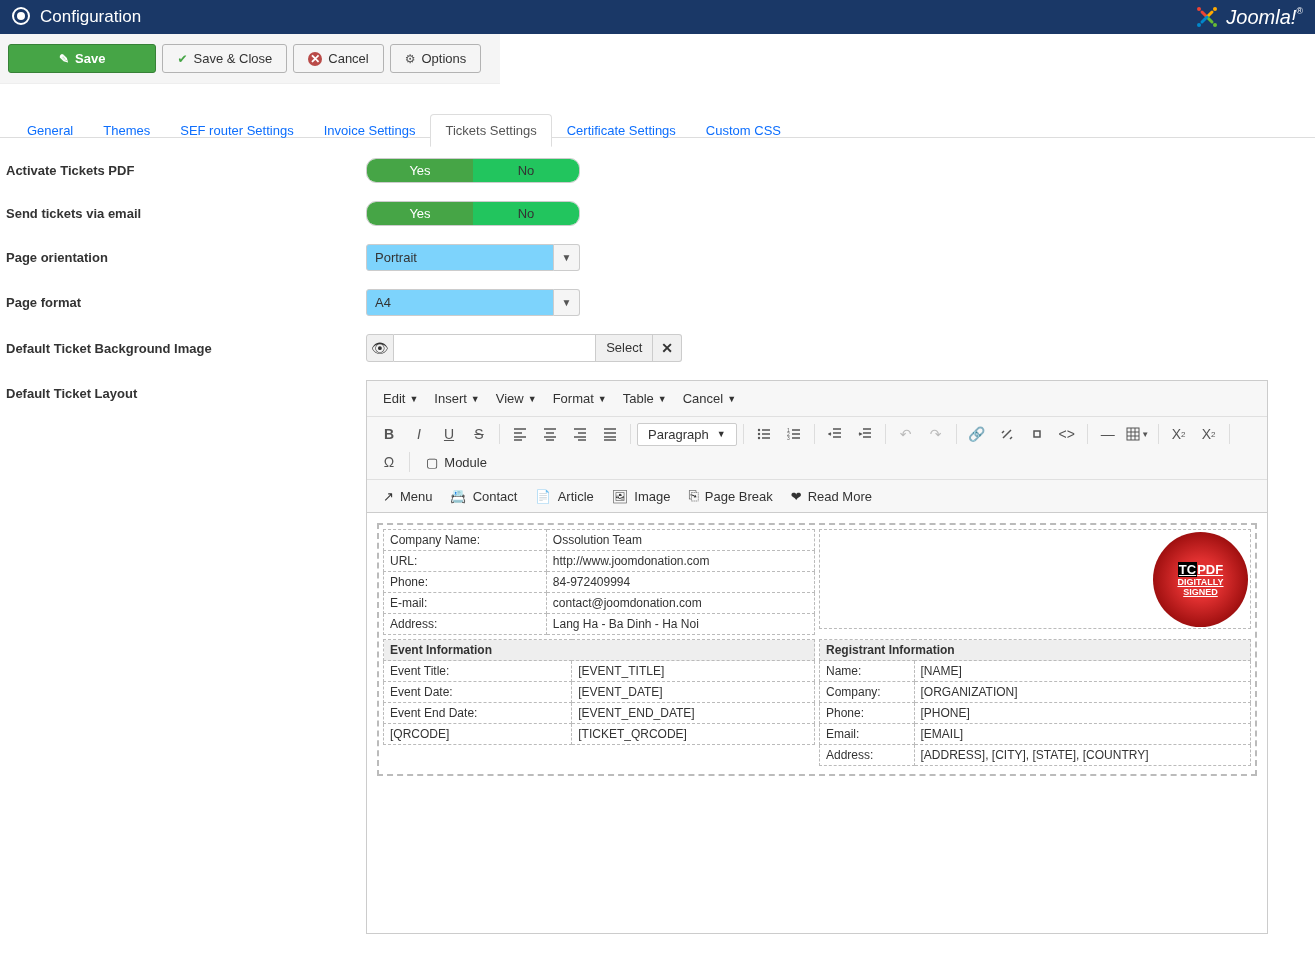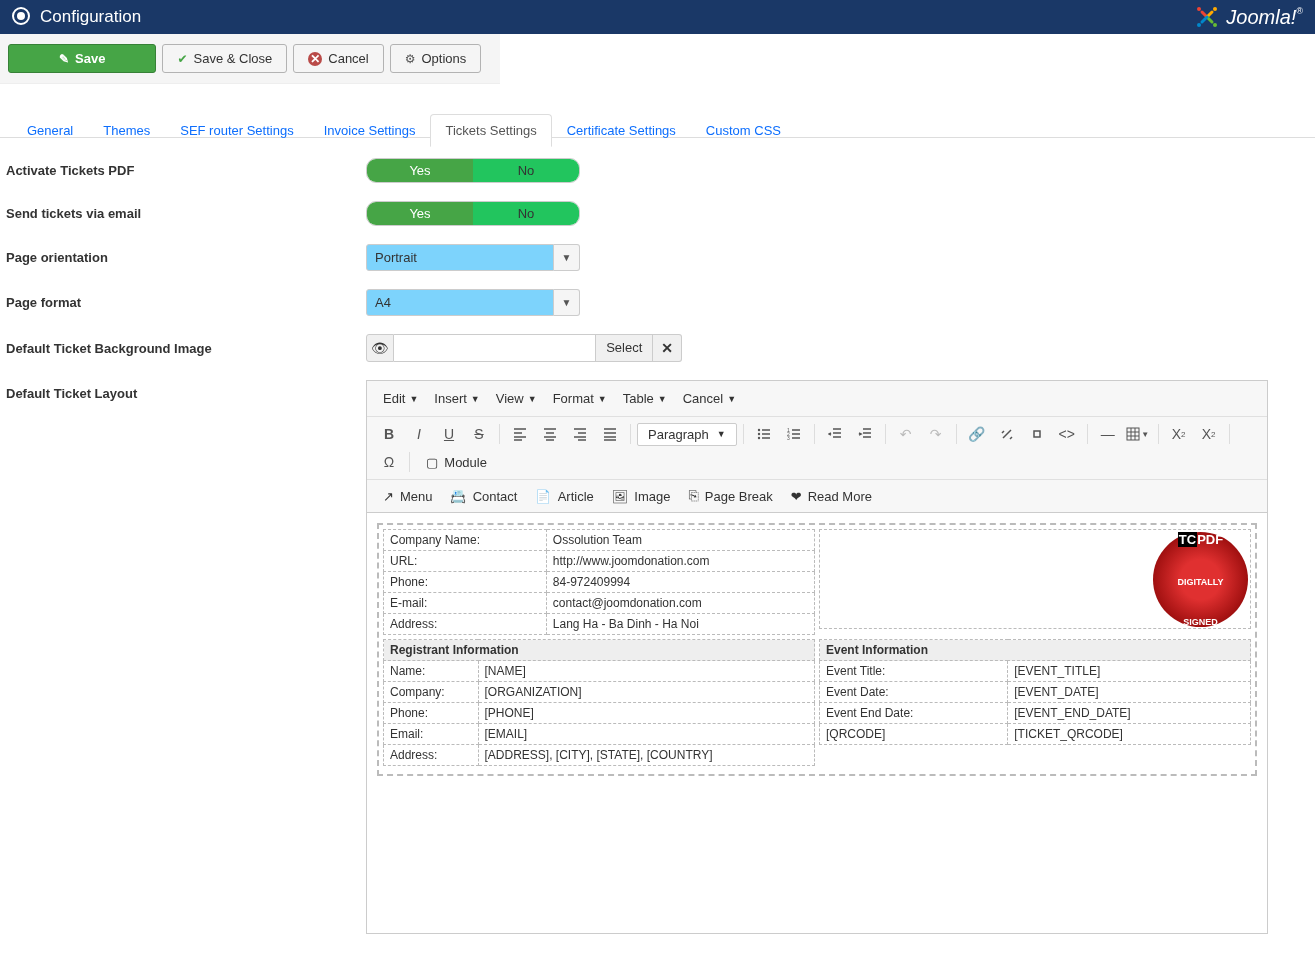--- a/index.html
+++ b/index.html
@@ -68,21 +68,21 @@
 .ed-action { display: flex; align-items: center; gap: 6px; padding: 4px 8px; font-size: 13px; cursor: pointer; color: #333; }
 
 
 .ed-content { padding: 10px; min-height: 420px; background: #fff; }
 .layout-outer { border: 2px dashed #bbb; padding: 4px; }
 .layout-grid { display: flex; gap: 4px; }
 .layout-col { flex: 1; }
 .info-table { width: 100%; border-collapse: collapse; border: 1px dashed #bbb; margin-bottom: 4px; }
 .info-table td { border: 1px dashed #bbb; padding: 3px 6px; font-size: 12px; color: #333; }
 .info-table .hdr { background: #eee; font-weight: bold; }
-.seal { width: 95px; height: 95px; background: radial-gradient(circle,#e03030 30%,#a01010 70%,#000 100%); border-radius: 50%; display: flex; flex-direction: column; align-items: center; justify-content: space-between; color: #fff; font-size: 9px; font-weight: bold; text-align: center; float: right; margin-left: auto; position: relative; }
+.seal { width: 95px; height: 95px; background: radial-gradient(circle,#e03030 30%,#a01010 70%,#000 100%); border-radius: 50%; display: flex; flex-direction: column; align-items: center; justify-content: center; color: #fff; font-size: 9px; font-weight: bold; text-align: center; float: right; margin-left: auto; position: relative; text-decoration: underline; }
 .seal::before { content:""; position:absolute; inset:-2px; border-radius:50%; background: repeating-conic-gradient(#000 0 8deg,#a01010 8deg 16deg); z-index:-1; }
 .seal .tc { font-size: 13px; }
 .seal .tc span { color: #fff; background:#000; padding:0 1px; }
 .right-top { display:flex; justify-content:flex-end; border:1px dashed #bbb; padding:2px; margin-bottom:4px; height:100px; }
 
 svg { display: block; }
 </style>
 </head>
 <body>
 
@@ -394,66 +394,66 @@
                     <div>SIGNED</div>
                   </div>
                 </div>
               </div>
             </div>
             <div class="layout-grid">
               <div class="layout-col">
                 <table class="info-table">
                   <tbody>
                       <tr>
-                        <td colspan="2" class="hdr">Registrant Information</td>
-                      </tr>
-                  <tr>
-                        <td>Name:</td>
-                        <td>[NAME]</td>
-                      </tr>
-                  <tr>
-                        <td>Company:</td>
-                        <td>[ORGANIZATION]</td>
-                      </tr>
-                  <tr>
-                        <td>Phone:</td>
-                        <td>[PHONE]</td>
-                      </tr>
-                  <tr>
-                        <td>Email:</td>
-                        <td>[EMAIL]</td>
-                      </tr>
-                  <tr>
-                        <td>Address:</td>
-                        <td>[ADDRESS], [CITY], [STATE], [COUNTRY]</td>
+                        <td colspan="2" class="hdr">Event Information</td>
+                      </tr>
+                  <tr>
+                        <td>Event Title:</td>
+                        <td>[EVENT_TITLE]</td>
+                      </tr>
+                  <tr>
+                        <td>Event Date:</td>
+                        <td>[EVENT_DATE]</td>
+                      </tr>
+                  <tr>
+                        <td>Event End Date:</td>
+                        <td>[EVENT_END_DATE]</td>
+                      </tr>
+                  <tr>
+                        <td>[QRCODE]</td>
+                        <td>[TICKET_QRCODE]</td>
                       </tr>
                 </tbody>
                   </table>
               </div>
               <div class="layout-col">
                 <table class="info-table">
                   <tbody>
                       <tr>
-                        <td colspan="2" class="hdr">Event Information</td>
-                      </tr>
-                  <tr>
-                        <td>Event Title:</td>
-                        <td>[EVENT_TITLE]</td>
-                      </tr>
-                  <tr>
-                        <td>Event Date:</td>
-                        <td>[EVENT_DATE]</td>
-                      </tr>
-                  <tr>
-                        <td>Event End Date:</td>
-                        <td>[EVENT_END_DATE]</td>
-                      </tr>
-                  <tr>
-                        <td>[QRCODE]</td>
-                        <td>[TICKET_QRCODE]</td>
+                        <td colspan="2" class="hdr">Registrant Information</td>
+                      </tr>
+                  <tr>
+                        <td>Name:</td>
+                        <td>[NAME]</td>
+                      </tr>
+                  <tr>
+                        <td>Company:</td>
+                        <td>[ORGANIZATION]</td>
+                      </tr>
+                  <tr>
+                        <td>Phone:</td>
+                        <td>[PHONE]</td>
+                      </tr>
+                  <tr>
+                        <td>Email:</td>
+                        <td>[EMAIL]</td>
+                      </tr>
+                  <tr>
+                        <td>Address:</td>
+                        <td>[ADDRESS], [CITY], [STATE], [COUNTRY]</td>
                       </tr>
                 </tbody>
                   </table>
               </div>
             </div>
           </div>
         </div>
 
       </div>
     </div>

